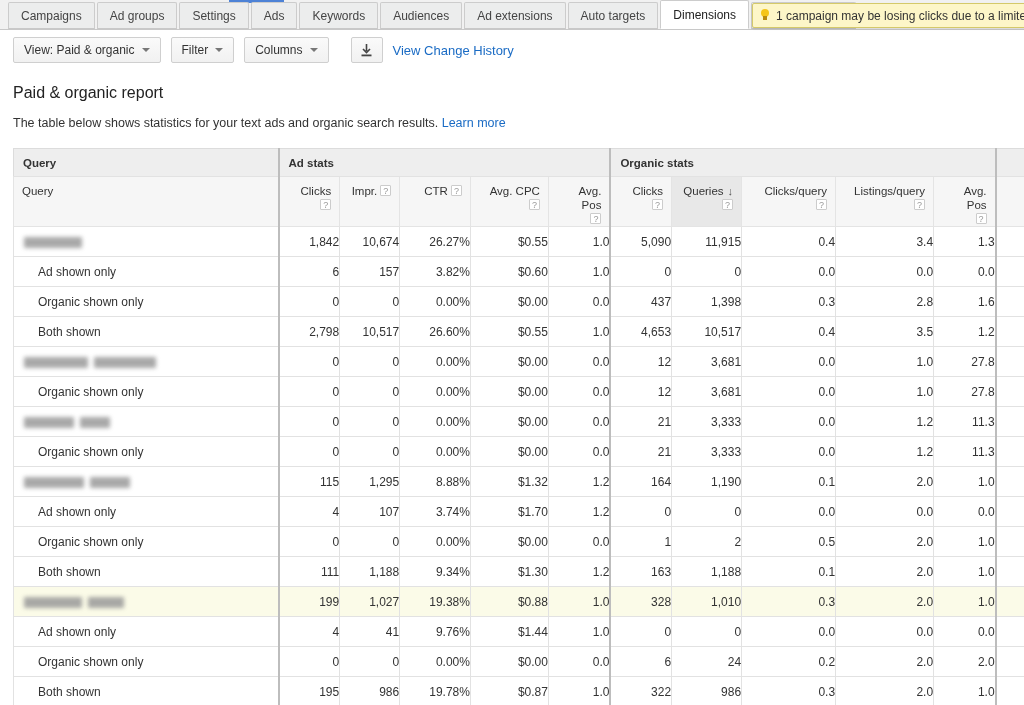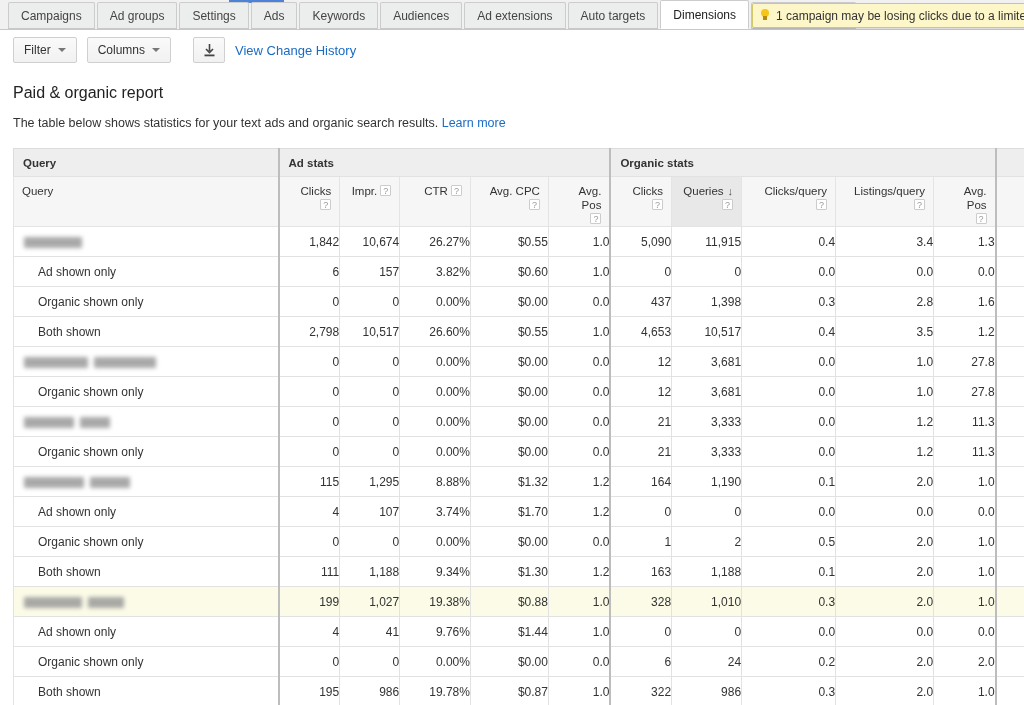--- a/index.html
+++ b/index.html
@@ -292,20 +292,24 @@
       <div class="tab clipped" style="max-width: 105px;">Display Network</div>
     </div>
   <div class="notification">
     <span class="bulb"></span>
     <span>1 campaign may be losing clicks due to a limited</span>
   </div>
 </div>
 
 <div class="toolbar">
   <div class="btn">
+    <span>View: Paid &amp; organic</span>
+    <span class="caret"></span>
+  </div>
+  <div class="btn">
     <span>Filter</span>
     <span class="caret"></span>
   </div>
   <div class="btn">
     <span>Columns</span>
     <span class="caret"></span>
   </div>
   <div class="btn btn-icon">
     <span class="dl">
       <svg width="11" height="13" viewBox="0 0 11 13">

